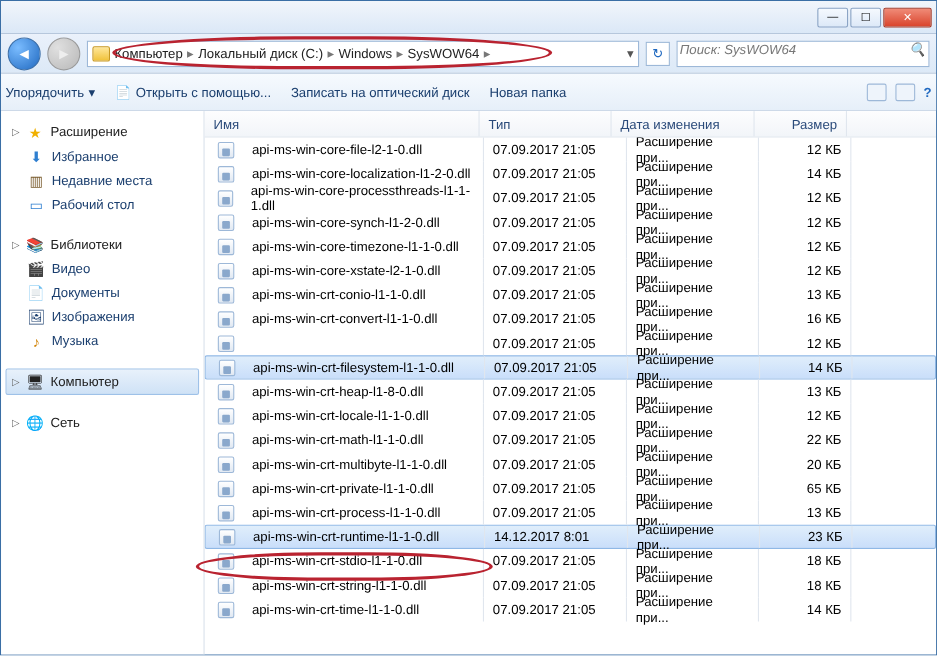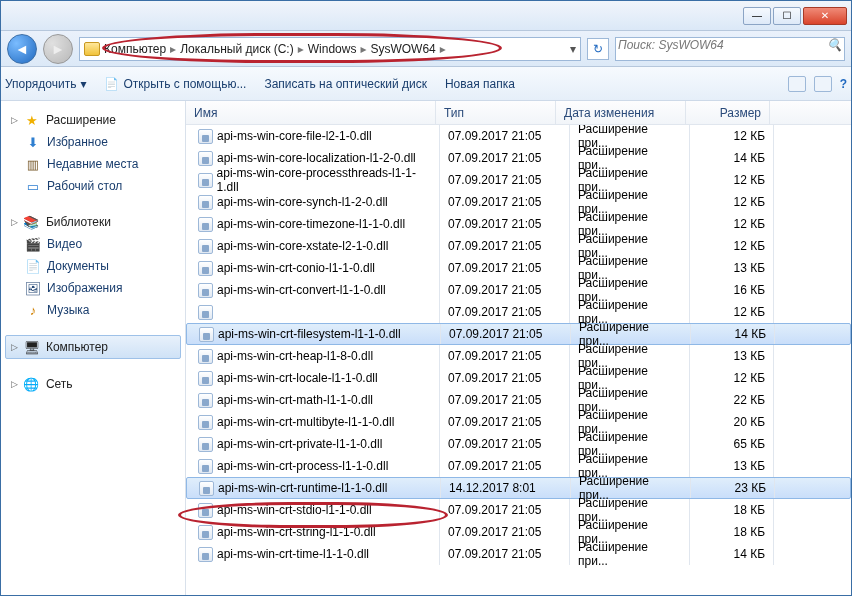--- a/index.html
+++ b/index.html
@@ -33,21 +33,21 @@
 .ic { width:16px; height:16px; display:inline-flex; align-items:center; justify-content:center; font-size:13px; }
 .filelist { flex:1; overflow:auto; }
 .cols { display:flex; border-bottom:1px solid #e0e6ee; background:linear-gradient(#fdfdfe,#f2f5f9); height:24px; align-items:center; color:#2a4a7a; position:sticky; top:0; }
 .col { padding:0 8px; border-right:1px solid #e0e6ee; height:100%; display:flex; align-items:center; }
 .c-name { width:250px; }
 .c-date { width:130px; }
 .c-type { width:120px; }
 .c-size { width:84px; justify-content:flex-end; }
 .row { display:flex; align-items:center; height:22px; padding-left:4px; }
 .row.sel { background:linear-gradient(#e0eefb,#c9defa); border:1px solid #8fb8e6; border-radius:2px; }
-.row .c-name { display:flex; align-items:center; gap:4px; }
+.row .c-name { display:flex; align-items:center; gap:16px; }
 .dll-ic { width:15px; height:15px; background:linear-gradient(#fff,#e0e8f2); border:1px solid #9db8d8; border-radius:2px; position:relative; }
 .dll-ic::after { content:""; position:absolute; width:7px; height:7px; background:#8aa8cc; bottom:1px; left:3px; border-radius:1px; }
 .annot { position:absolute; border:3px solid #b92330; border-radius:50%/60%; pointer-events:none; }
 .annot1 { left:102px; top:33px; width:400px; height:30px; }
 .annot2 { left:178px; top:502px; width:270px; height:26px; }
 </style>
 </head>
 <body>
 
 <div class="window">

